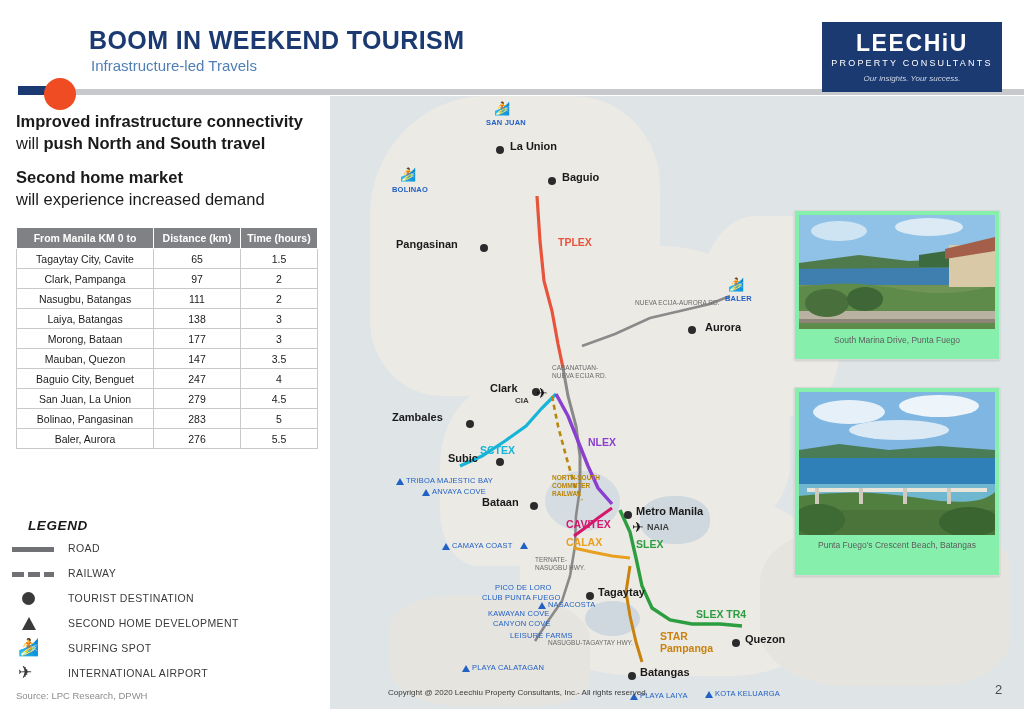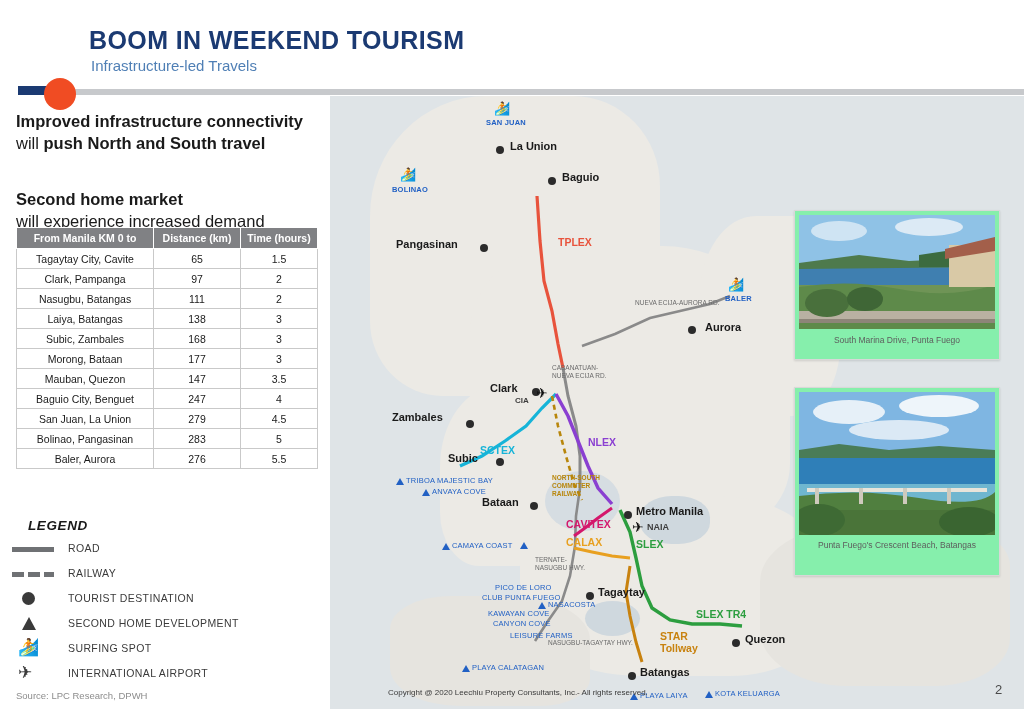--- a/index.html
+++ b/index.html
@@ -94,21 +94,21 @@
     position: absolute;
     left: 16px; top: 110px;
     width: 400px;
     font-size: 16.5px;
     color: #1a1a1a;
     line-height: 22px;
   }
   .headline1 .b { font-weight: bold; }
   .headline2 {
     position: absolute;
-    left: 16px; top: 188px;
+    left: 16px; top: 166px;
     width: 400px;
     font-size: 16.5px;
     color: #1a1a1a;
     line-height: 22px;
   }
   .headline2 .b { font-weight: bold; }
 
   
   table.data {
     position: absolute;
@@ -312,20 +312,25 @@
 <body>
 
 <div class="slide">
 
   <div class="header-bar">
     <div class="title-main">BOOM IN WEEKEND TOURISM</div>
     <div class="title-sub">Infrastructure-led Travels</div>
     <div class="header-accent-left"></div>
     <div class="header-accent-line"></div>
     <div class="header-dot"></div>
+    <div class="logo-box">
+      <div class="logo-name">LEECHiU</div>
+      <div class="logo-sub">PROPERTY CONSULTANTS</div>
+      <div class="logo-tag">Our insights. Your success.</div>
+    </div>
   </div>
 
   <div class="headline1">
     <span class="b">Improved infrastructure connectivity</span><br>
     <span>will </span><span class="b">push North and South travel</span>
   </div>
 
   <div class="headline2">
     <span class="b">Second home market</span><br>
     <span>will experience increased demand</span>
@@ -351,25 +356,20 @@
           <td>2</td>
         </tr>
       <tr>
           <td class="place">Nasugbu, Batangas</td>
           <td>111</td>
           <td>2</td>
         </tr>
       <tr>
           <td class="place">Laiya, Batangas</td>
           <td>138</td>
-          <td>3</td>
-        </tr>
-      <tr>
-          <td class="place">Subic, Zambales</td>
-          <td>168</td>
           <td>3</td>
         </tr>
       <tr>
           <td class="place">Morong, Bataan</td>
           <td>177</td>
           <td>3</td>
         </tr>
       <tr>
           <td class="place">Mauban, Quezon</td>
           <td>147</td>
@@ -485,21 +485,21 @@
       <path d="M300,470 L296,496 L300,520 L306,546 L312,566" stroke="#c8820f" stroke-width="3" fill="none"></path>
     </svg>
 
     <div class="road-lbl" style="left:228px;top:140px;color:#e8533c">TPLEX</div>
     <div class="road-lbl" style="left:150px;top:348px;color:#16b4d8">SCTEX</div>
     <div class="road-lbl" style="left:258px;top:340px;color:#8a3fd1">NLEX</div>
     <div class="road-lbl" style="left:236px;top:422px;color:#d4186c">CAVITEX</div>
     <div class="road-lbl" style="left:236px;top:440px;color:#e8a020">CALAX</div>
     <div class="road-lbl" style="left:306px;top:442px;color:#2c9e3f">SLEX</div>
     <div class="road-lbl" style="left:366px;top:512px;color:#2c9e3f">SLEX TR4</div>
-    <div class="road-lbl" style="left:330px;top:534px;color:#c8820f;line-height:12px;width:60px;white-space:normal">STAR Tollway</div>
+    <div class="road-lbl" style="left:330px;top:534px;color:#c8820f;line-height:12px;width:60px;white-space:normal">STAR Pampanga</div>
     <div class="map-lbl" style="left:222px;top:378px;color:#b8860b;font-size:6.5px;width:62px;white-space:normal;line-height:8px;font-weight:bold">NORTH-SOUTH COMMUTER RAILWAY</div>
 
     <div class="city-dot" style="left:150px;top:148px"></div>
     <div class="city-lbl" style="left:66px;top:142px">Pangasinan</div>
 
     <div class="city-dot" style="left:136px;top:324px"></div>
     <div class="city-lbl" style="left:62px;top:315px">Zambales</div>
 
     <div class="city-dot" style="left:166px;top:362px"></div>
     <div class="city-lbl" style="left:118px;top:356px">Subic</div>

